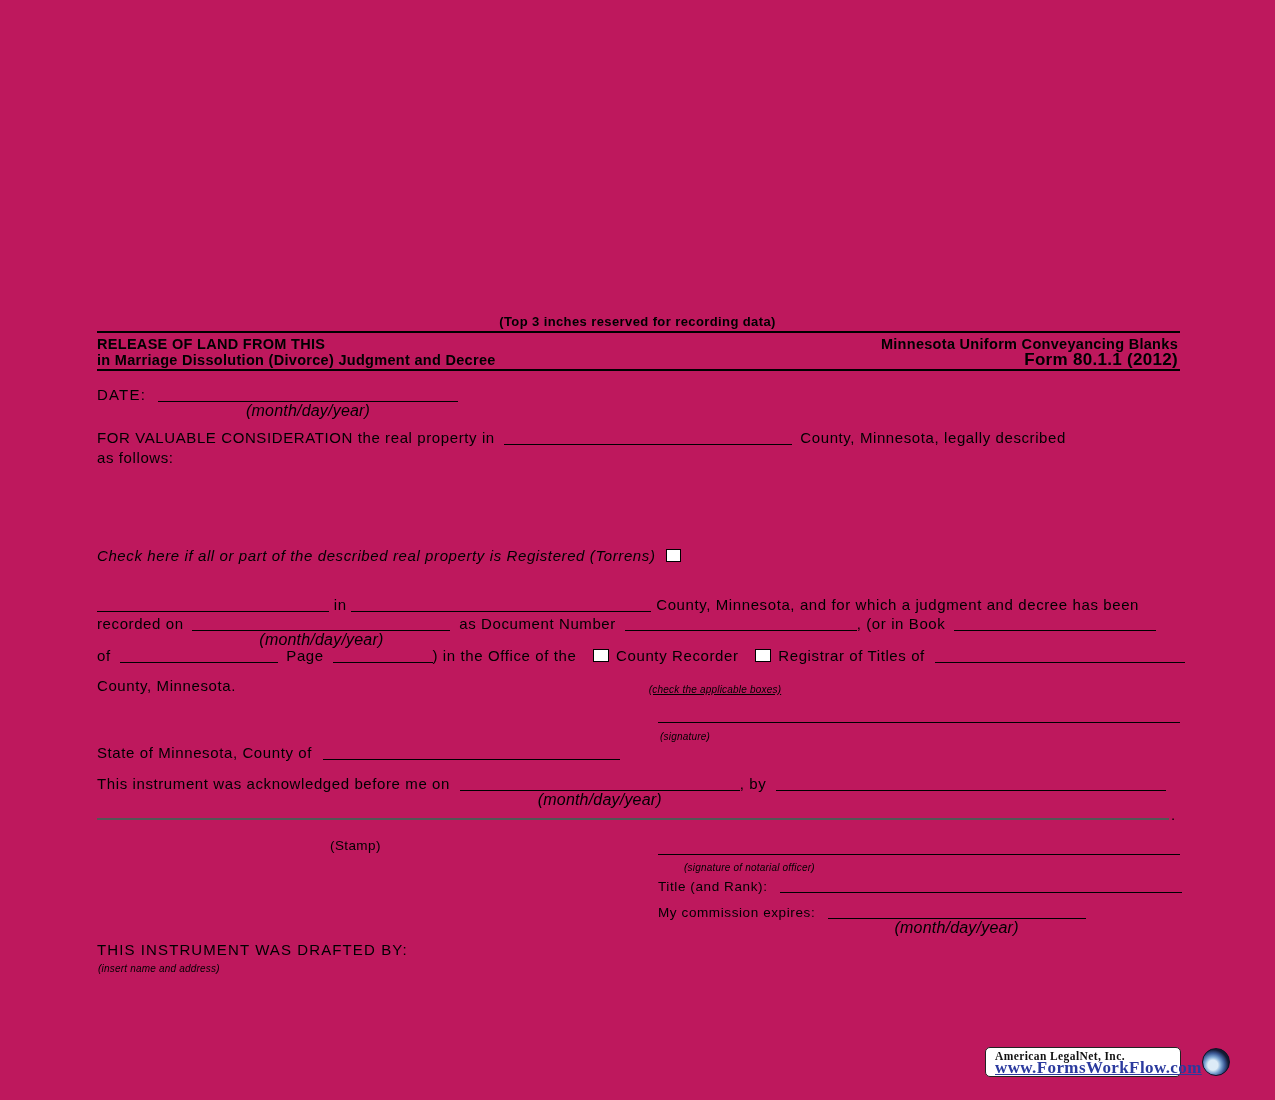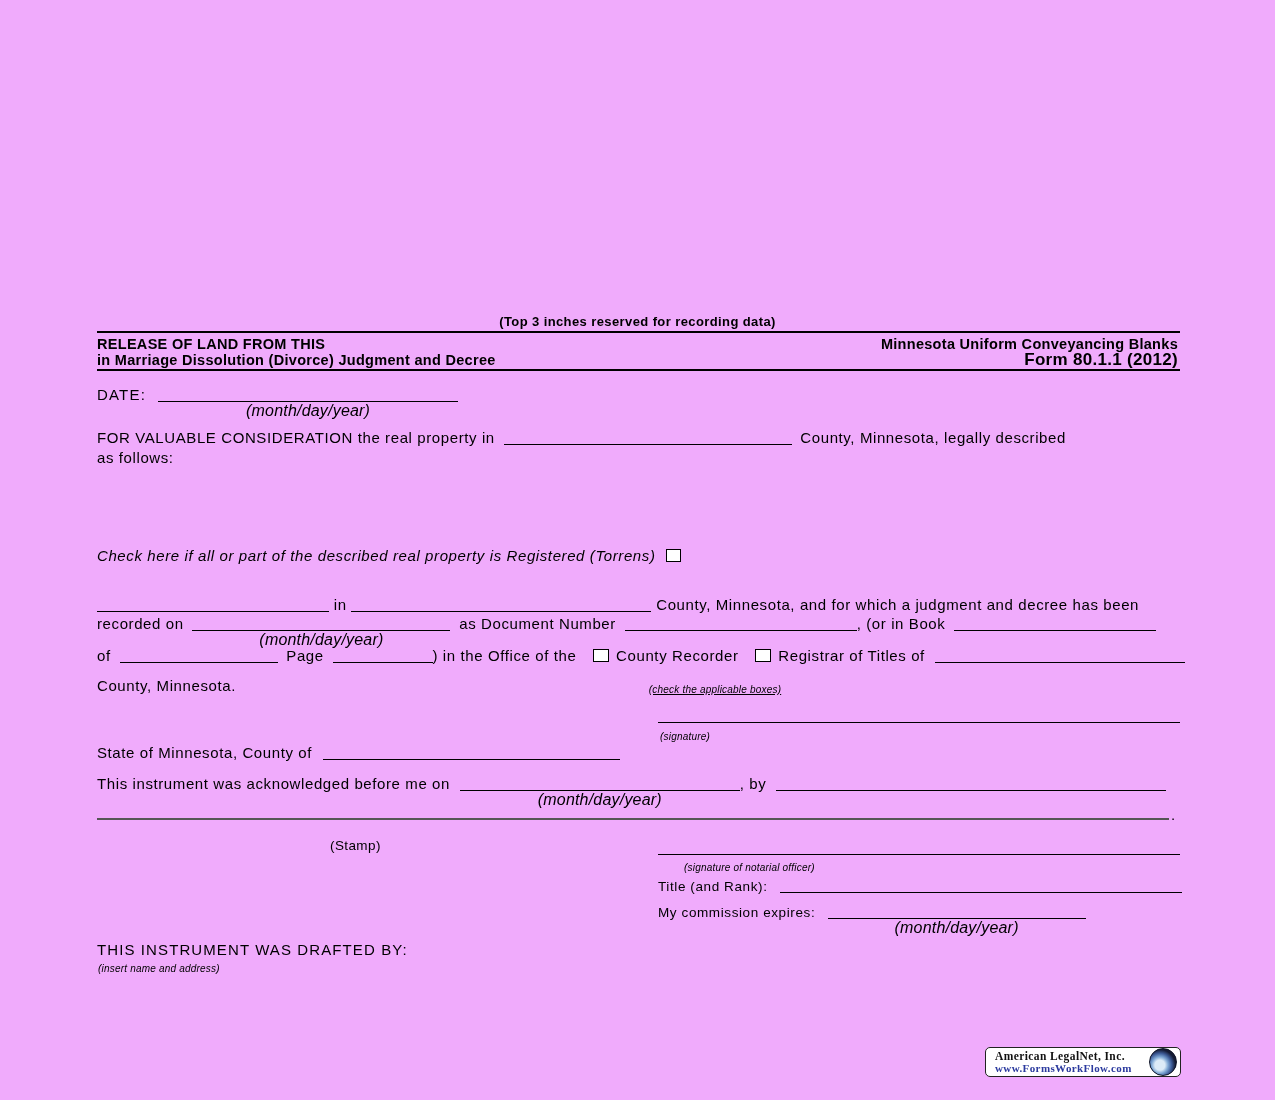--- a/index.html
+++ b/index.html
@@ -1,16 +1,16 @@
 <!DOCTYPE html>
 <html><head>
 <meta charset="utf-8">
 <style>
   html,body{margin:0;padding:0;background:#ffffff;}
-  .page{position:relative;width:1275px;height:1100px;background:#f0abfc;color:#000;
+  .page{position:relative;width:1275px;height:1100px;background:#be185d;color:#000;
         font-family:"Liberation Sans",sans-serif;font-size:15px;letter-spacing:0.6px;overflow:hidden;}
   .row{position:absolute;white-space:nowrap;line-height:16px;}
   .bold{font-weight:bold;}
   .center{text-align:center;}
   .right{text-align:right;}
   .italic{font-style:italic;}
   .sm{font-size:13.5px;}
   .rule{position:absolute;height:0;border-top:2px solid #000;}
   .thin{border-top-width:1.5px;}
   .gray{border-top-color:#555;}
@@ -18,21 +18,21 @@
   .subhint{position:absolute;top:16px;left:50%;transform:translateX(-50%);
            font-style:italic;font-size:16px;letter-spacing:0.2px;white-space:nowrap;font-weight:normal;}
   .hint{font-style:italic;font-size:10px;letter-spacing:0.2px;}
   .cb{display:inline-block;width:14px;height:11px;border:1.6px solid #000;background:#fff;
       vertical-align:-1px;margin:0 7px 0 12px;}
   .badge{position:absolute;left:985px;top:1047px;width:196px;height:30px;border:1.6px solid #222;
          border-radius:5px;display:flex;align-items:center;padding:1px 3px 1px 9px;box-sizing:border-box;
          font-family:"Liberation Serif",serif;background:#fff;}
   .badge-text{flex:1;line-height:12px;}
   .badge-company{font-weight:bold;font-size:11.5px;letter-spacing:0.4px;color:#111;}
-  .badge-link{font-weight:bold;font-size:11px;letter-spacing:0.4px;color:#2b3a9e;}
+  .badge-link{font-weight:bold;font-size:17px;letter-spacing:0.4px;color:#2b3a9e;text-decoration:underline;}
   .globe{width:26px;height:26px;border-radius:50%;flex:0 0 auto;
          background:radial-gradient(circle at 38% 62%, #dcebf7 0 22%, #7fa8d4 36%, #3c5a96 52%, #141a33 68%);
          border:1px solid #0d1226;}
 </style>
 </head>
 <body>
 
 <div class="page">
 
   <div class="row center bold" style="top:314px;left:0;width:1275px;font-size:13px;letter-spacing:0.4px;">(Top 3 inches reserved for recording data)</div>

